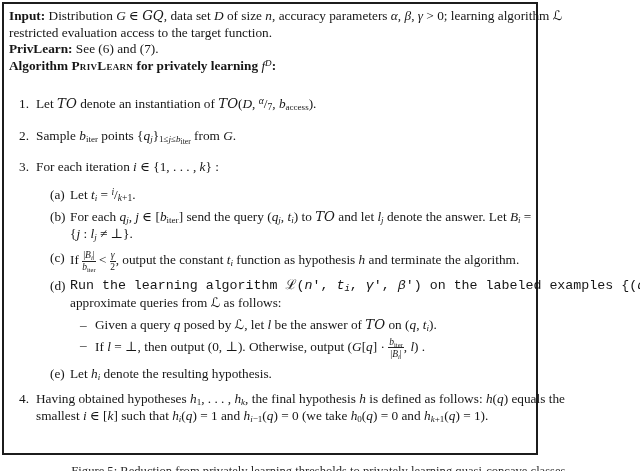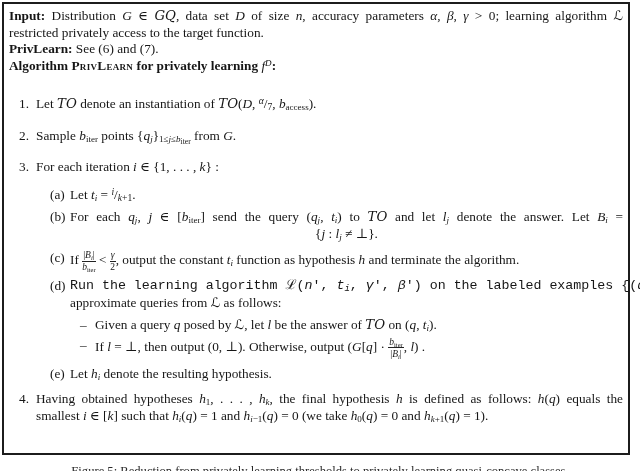--- a/index.html
+++ b/index.html
@@ -3,21 +3,21 @@
 <meta charset="utf-8">
 <style>
   html,body{margin:0;padding:0;}
   body{
     width:640px;height:471px;position:relative;overflow:hidden;
     background:#ffffff;color:#161616;
     font-family:"Liberation Serif","DejaVu Serif","DejaVu Sans",serif;
     font-size:13.3px;line-height:16.5px;
   }
   .algo-box{
-    position:absolute;left:2px;top:2px;width:628px;height:453px;
+    position:absolute;left:2px;top:2px;width:536px;height:453px;
     box-sizing:border-box;border:2px solid #1c1c1c;
     padding:4px 5px 0 5px;background:#ffffff;
   }
   .jline{text-align:justify;text-align-last:justify;white-space:nowrap;}
   .lline{text-align:left;}
   .hblock{margin:0;}
   i{font-style:italic;}
   .cal{font-style:italic;font-family:"DejaVu Serif",serif;}
   .sc{font-variant:small-caps;letter-spacing:0.3px;text-align:right;}
   sub{font-size:0.68em;vertical-align:-0.25em;line-height:0;}
@@ -49,21 +49,21 @@
     text-align:center;font-size:12.6px;color:#2a2a2a;
   }
 </style>
 </head>
 <body>
 
 <div class="algo-box">
 
   <div class="hblock">
     <div class="jline"><b>Input:</b> Distribution <i>G</i> ∈ <span class="cal">GQ</span>, data set <i>D</i> of size <i>n</i>, accuracy parameters <i>α</i>, <i>β</i>, <i>γ</i> &gt; 0; learning algorithm ℒ</div>
-    <div class="lline">restricted privately access to the target function.</div>
+    <div class="lline">restricted evaluation access to the target function.</div>
   </div>
 
   <div class="hblock lline"><b>PrivLearn:</b> See (6) and (7).</div>
 
   <div class="hblock lline"><b>Algorithm <span class="sc">PrivLearn</span> for privately learning</b> <i>f</i><sup><i>D</i></sup><b>:</b></div>
 
   <div class="steps">
 
     <div class="row step" style="margin-top:22px;">
       <span class="lbl">1.</span>
@@ -86,21 +86,21 @@
         <span class="lbl">(a)</span>
         <span class="txt">
           <span class="lline">Let <i>t</i><sub><i>i</i></sub> = <span class="sfrac"><sup><i>i</i></sup>/<sub><i>k</i>+1</sub></span>.</span>
         </span>
       </div>
 
       <div class="row substep">
         <span class="lbl">(b)</span>
         <span class="txt">
           <span class="jline" style="display:block;">For each <i>q</i><sub><i>j</i></sub>, <i>j</i> ∈ [<i>b</i><sub>iter</sub>] send the query (<i>q</i><sub><i>j</i></sub>, <i>t</i><sub><i>i</i></sub>) to <span class="cal">TO</span> and let <i>l</i><sub><i>j</i></sub> denote the answer. Let <i>B</i><sub><i>i</i></sub> =</span>
-          <span class="lline" style="display:block;text-align:center;">{<i>j</i> : <i>l</i><sub><i>j</i></sub> ≠ ⊥}.</span>
+          <span class="lline" style="display:block;">{<i>j</i> : <i>l</i><sub><i>j</i></sub> ≠ ⊥}.</span>
         </span>
       </div>
 
       <div class="row substep" style="margin-top:8px;">
         <span class="lbl">(c)</span>
         <span class="txt">
           <span class="lline">If <span class="frac"><span class="num">|<i>B</i><sub><i>i</i></sub>|</span><span class="den"><i>b</i><sub>iter</sub></span></span> &lt; <span class="frac"><span class="num"><i>γ</i></span><span class="den">2</span></span>, output the constant <i>t</i><sub><i>i</i></sub> function as hypothesis <i>h</i> and terminate the algorithm.</span>
         </span>
       </div>
 

